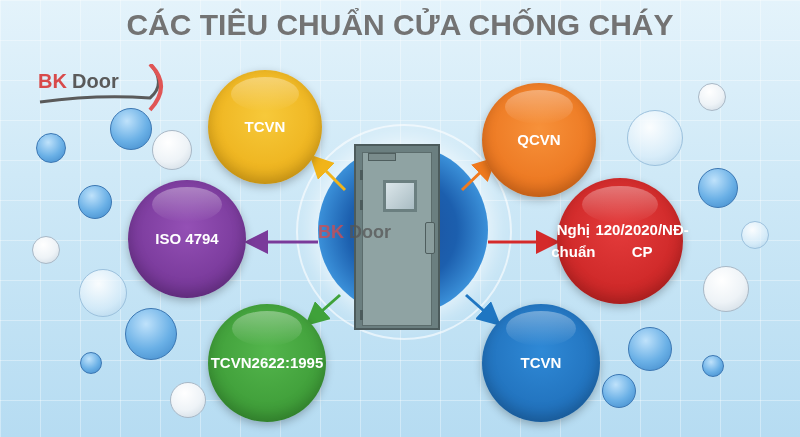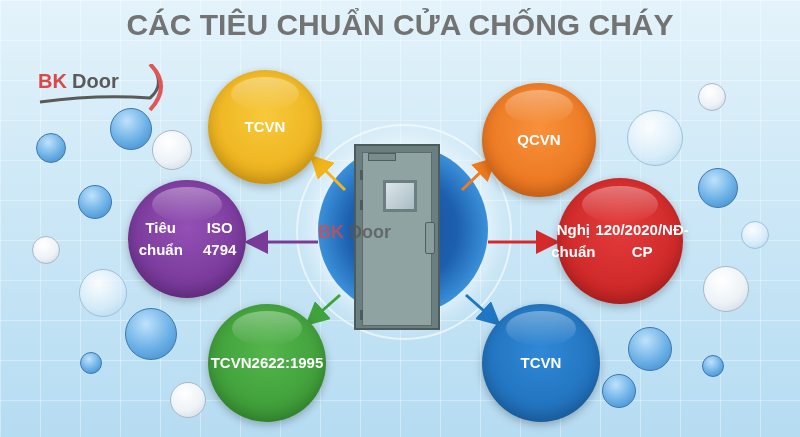--- a/index.html
+++ b/index.html
@@ -119,21 +119,20 @@
   <span class="g">Door</span>
 </div>
 
 <div class="node" style="left:208px;top:70px;width:114px;height:114px;background:radial-gradient(circle at 50% 40%,#f7c93a,#e9a810);">
   <span>TCVN</span>
 </div>
 <div class="node" style="left:482px;top:83px;width:114px;height:114px;background:radial-gradient(circle at 50% 40%,#f7913a,#e66a14);">
   <span>QCVN</span>
 </div>
 <div class="node" style="left:128px;top:180px;width:118px;height:118px;background:radial-gradient(circle at 50% 40%,#9450b5,#6a2d8c);">
-  <span>Tiêu chuẩn</span>
   <span>ISO 4794</span>
 </div>
 <div class="node" style="left:557px;top:178px;width:126px;height:126px;background:radial-gradient(circle at 50% 40%,#e43b3b,#c21e1e);">
   <span>Nghị chuẩn</span>
   <span>120/2020/NĐ-CP</span>
 </div>
 <div class="node" style="left:208px;top:304px;width:118px;height:118px;background:radial-gradient(circle at 50% 40%,#53b54c,#35922f);">
   <span>TCVN</span>
   <span>2622:1995</span>
 </div>

